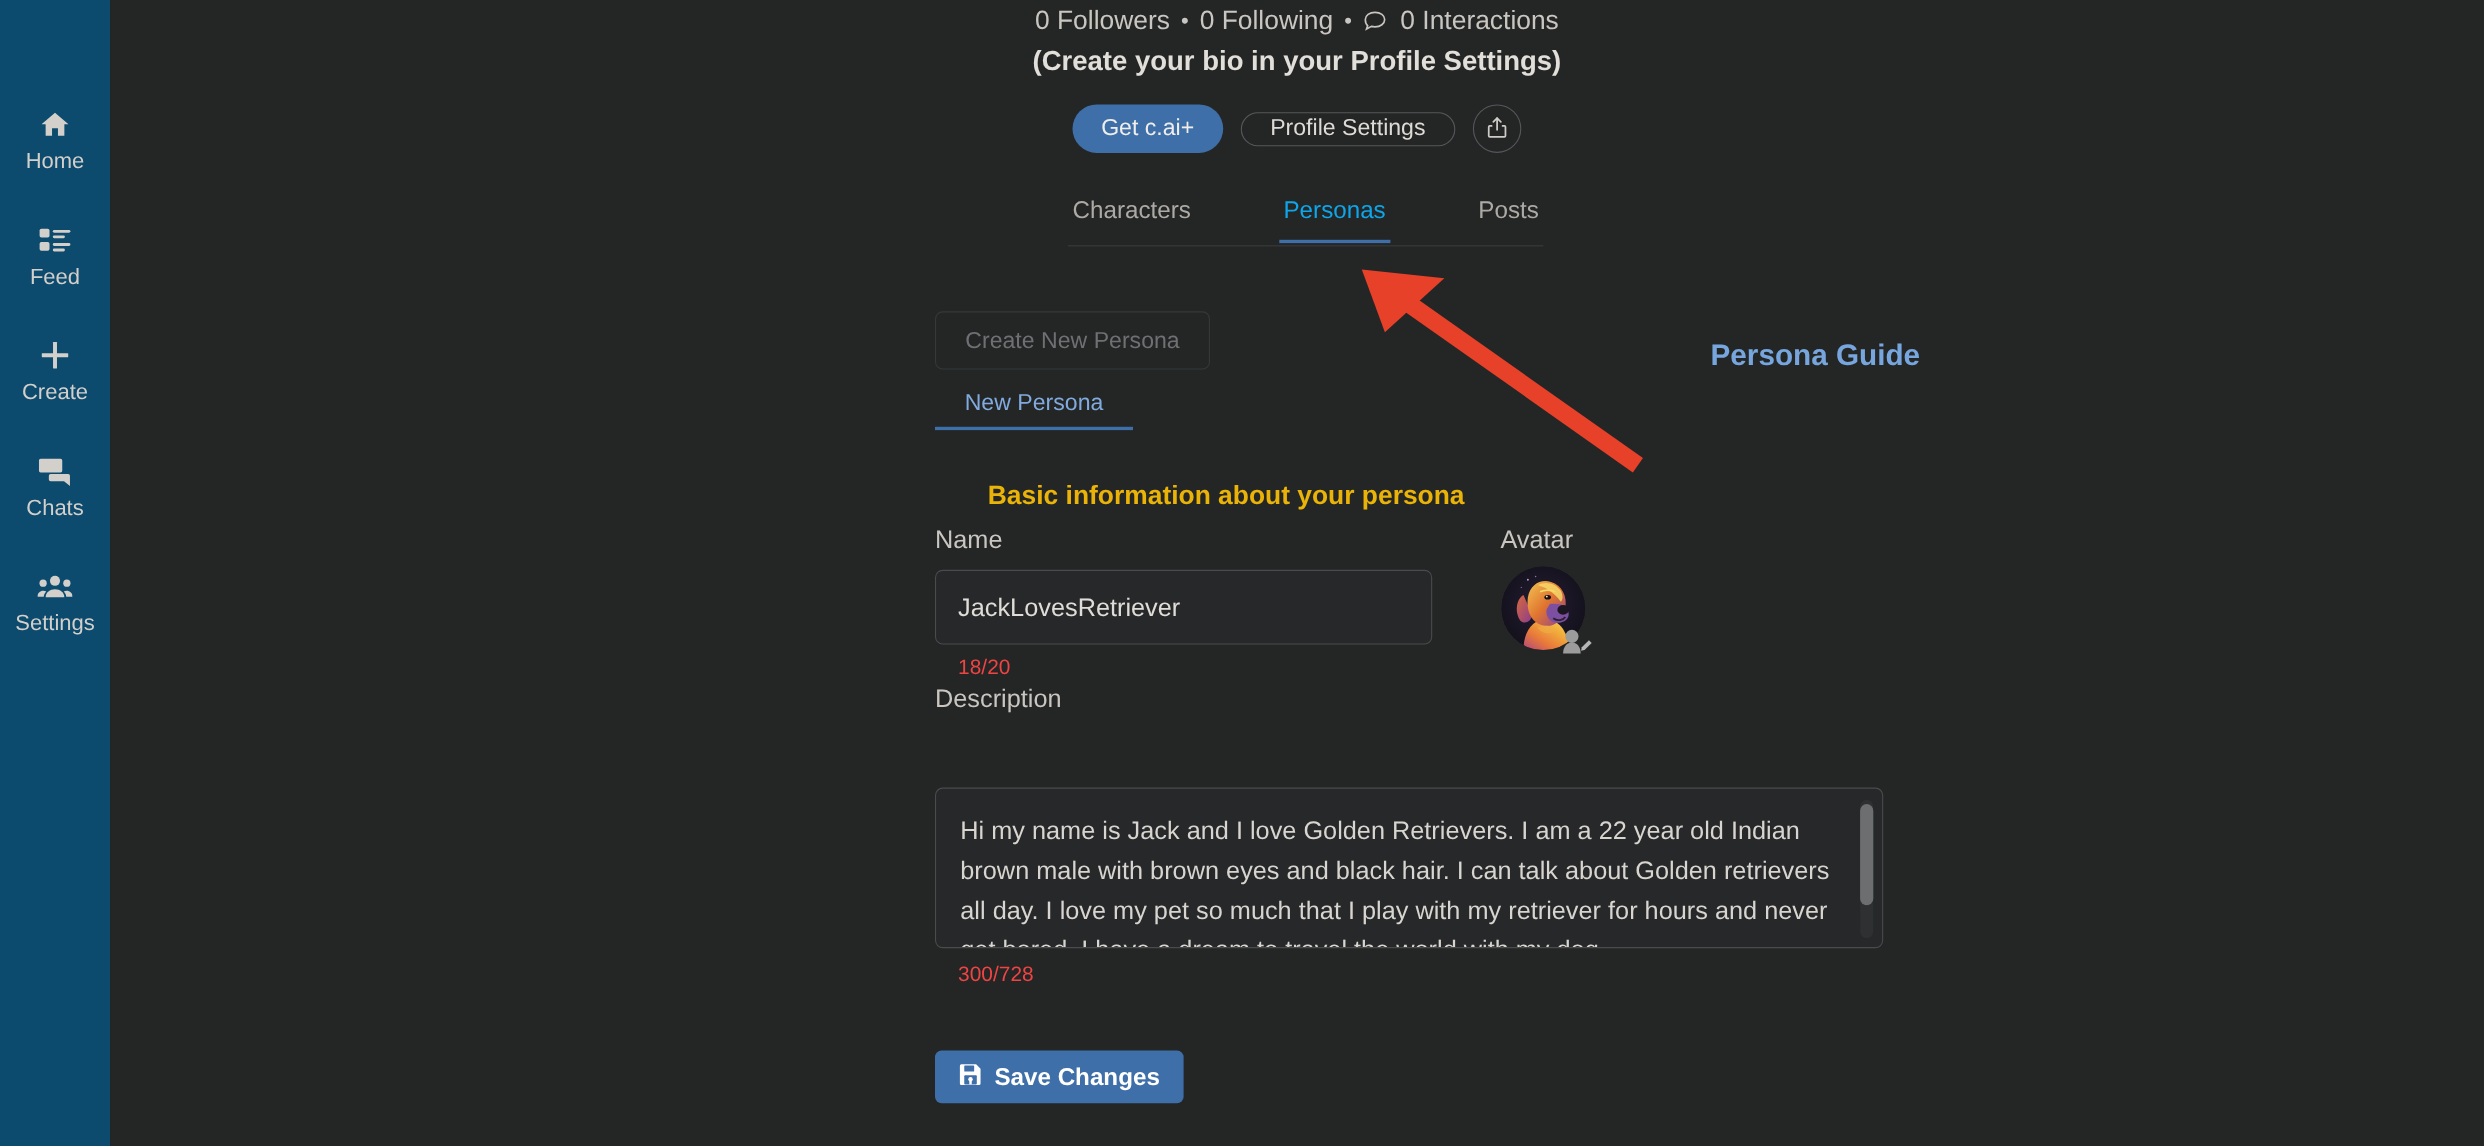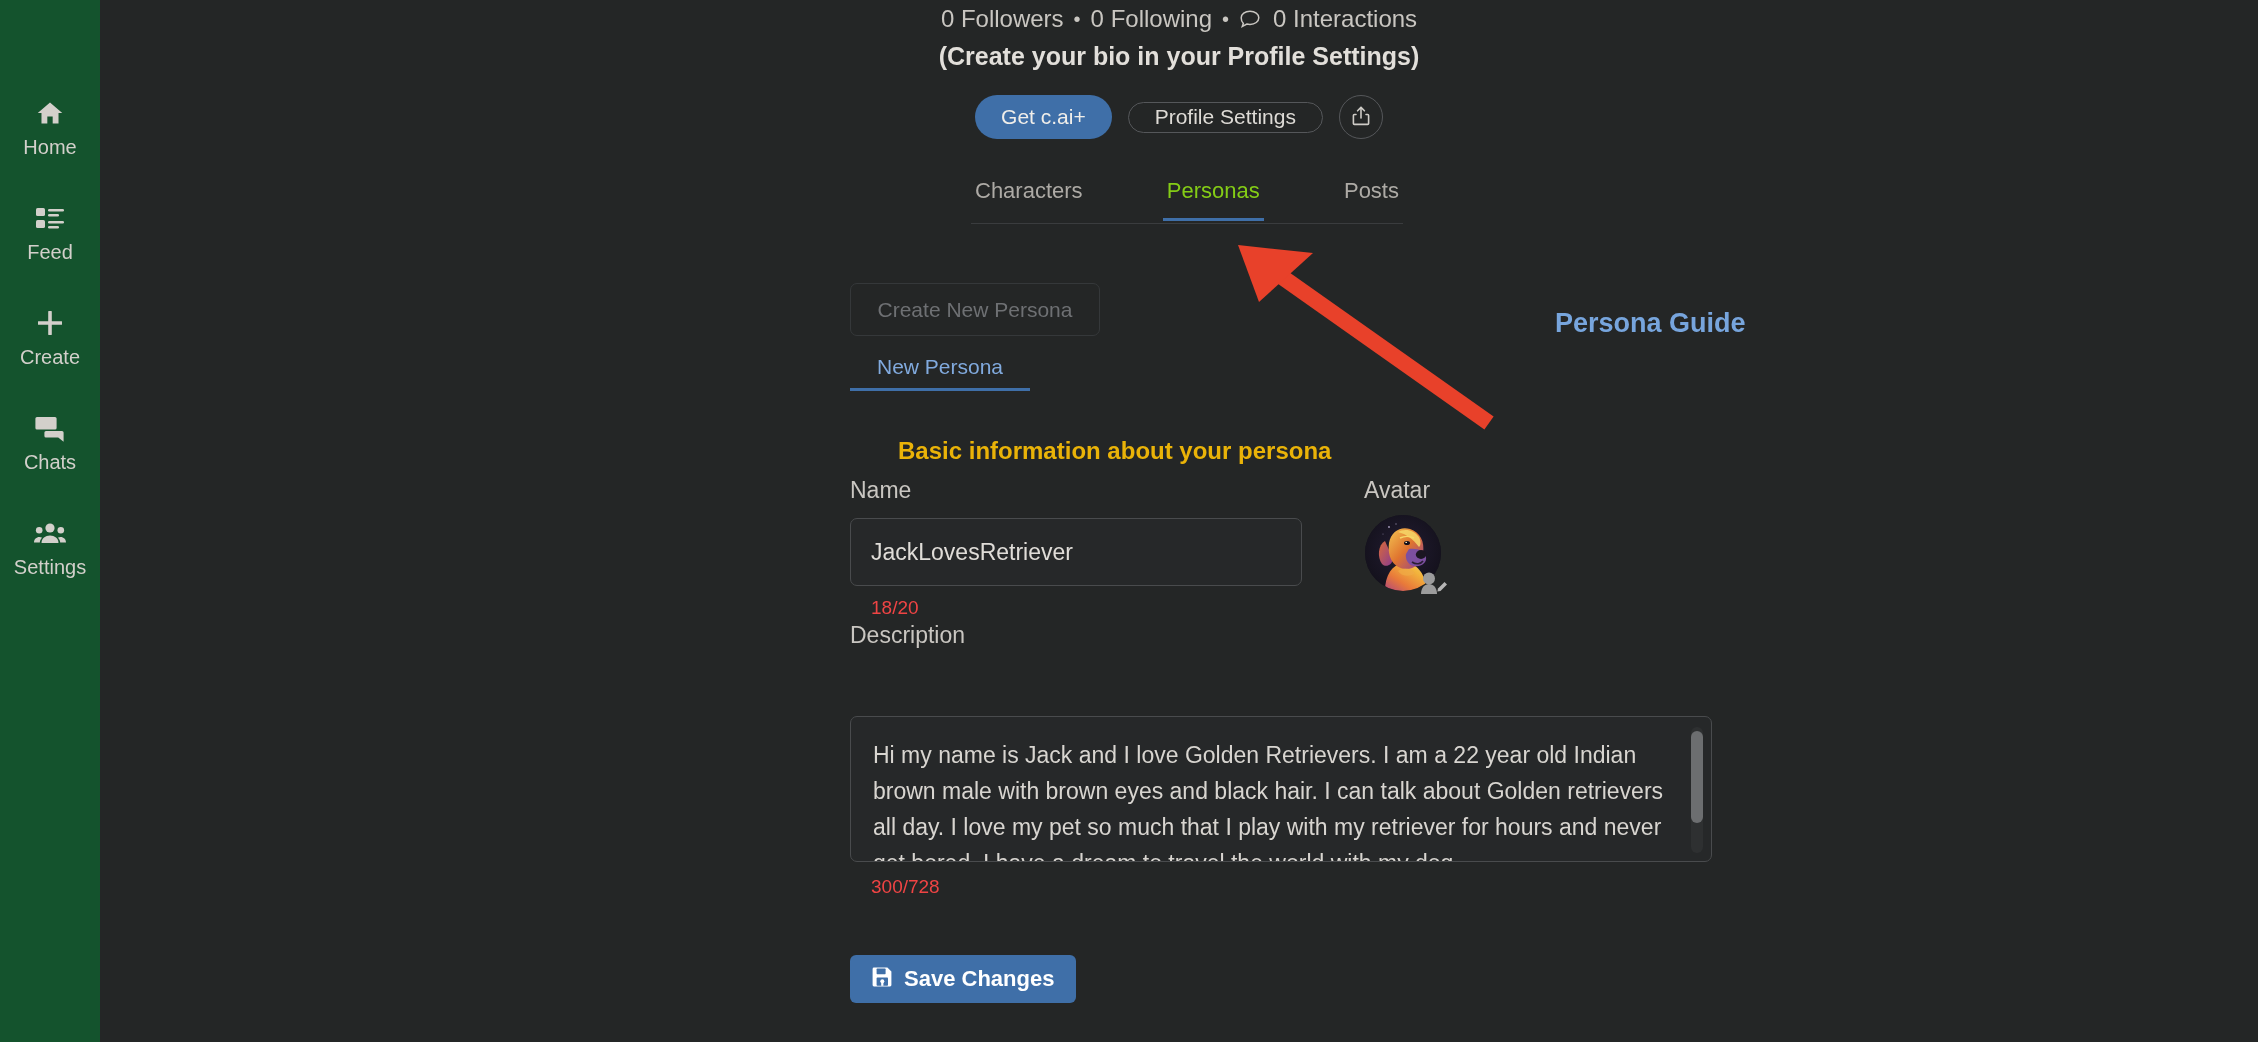--- a/index.html
+++ b/index.html
@@ -16,21 +16,21 @@
     height: 1042px;
     background: #242626;
   }
 
   
   #sidebar {
     position: absolute;
     left: 0; top: 0;
     width: 100px;
     height: 1042px;
-    background: #14532d;
+    background: #0c4a6e;
     display: flex;
     flex-direction: column;
     align-items: center;
     padding-top: 96px;
   }
   .nav-item {
     width: 100px;
     height: 105px;
     display: flex;
     flex-direction: column;
@@ -146,21 +146,21 @@
     color: #adaaa5;
     padding: 8px 4px 14px 4px;
     cursor: pointer;
     border-bottom: 3px solid transparent;
     margin-bottom: -2px;
     background: none;
     border-left: none; border-right: none; border-top: none;
     font-family: "Liberation Sans", sans-serif;
   }
   .tab.active {
-    color: #84cc16;
+    color: #0ea5e9;
     border-bottom-color: #3f6fa8;
   }
 
   
   .create-persona-btn {
     position: absolute;
     left: 750px;
     top: 283px;
     width: 250px;
     height: 53px;

